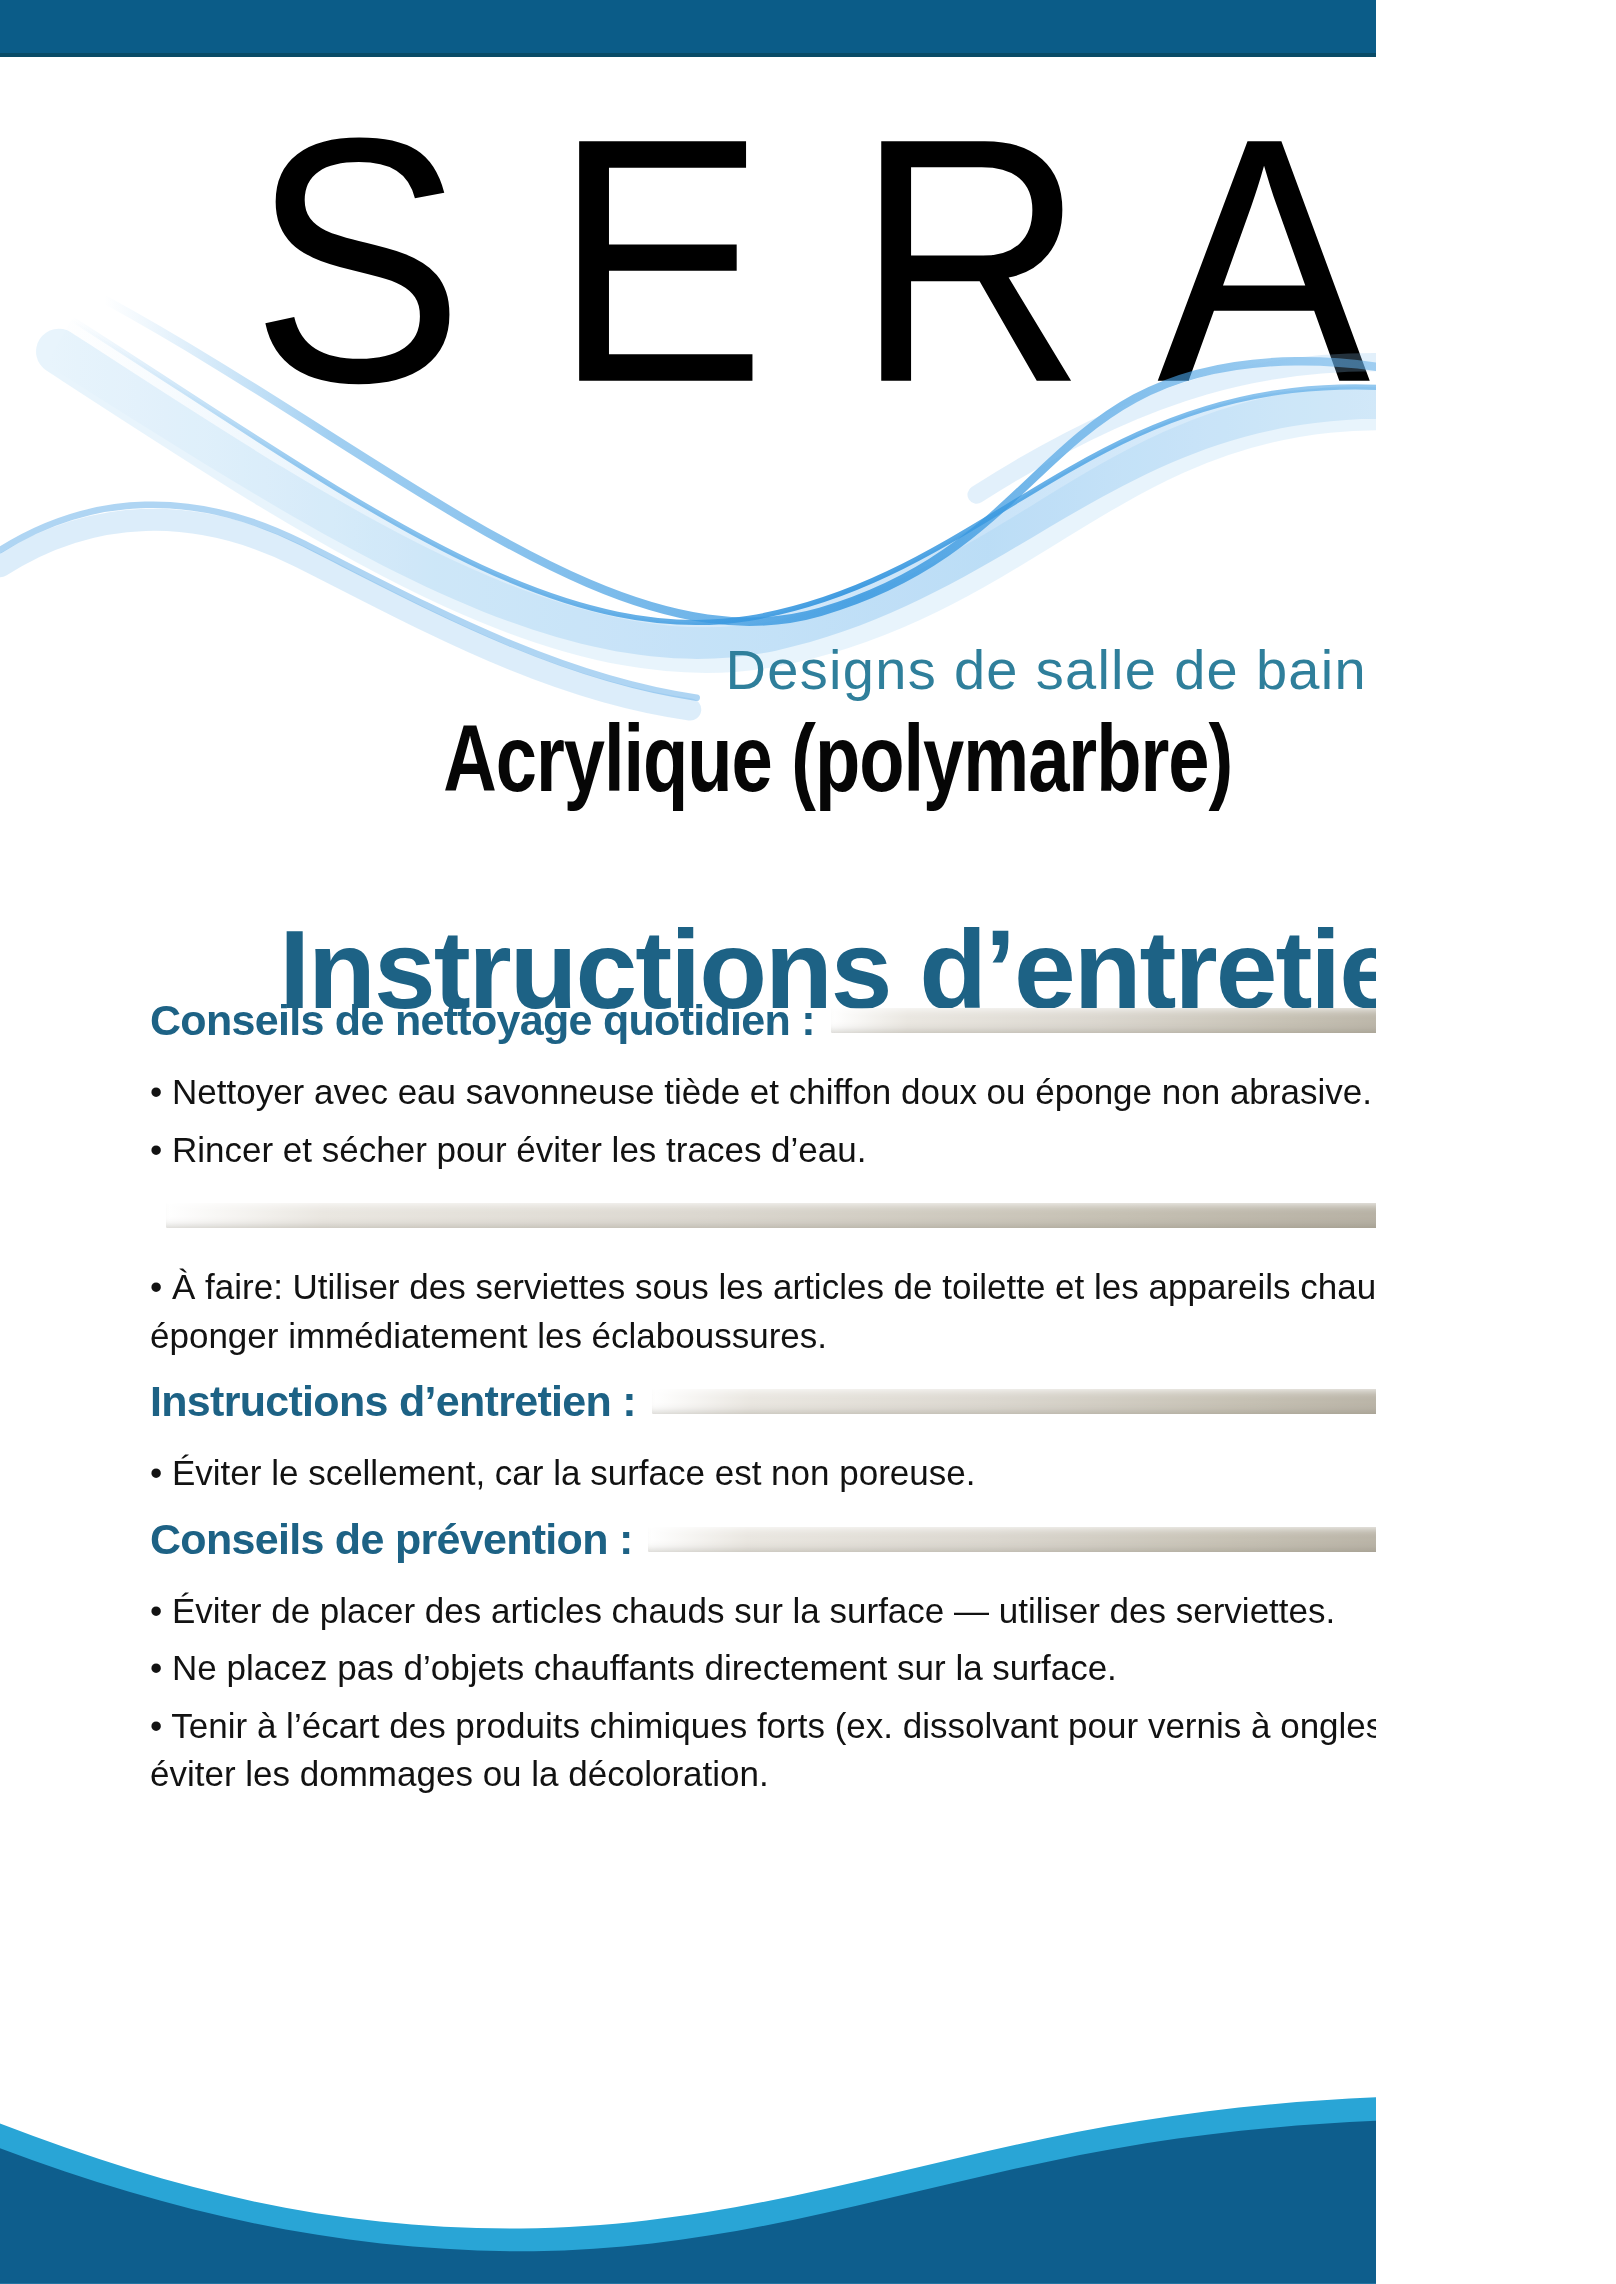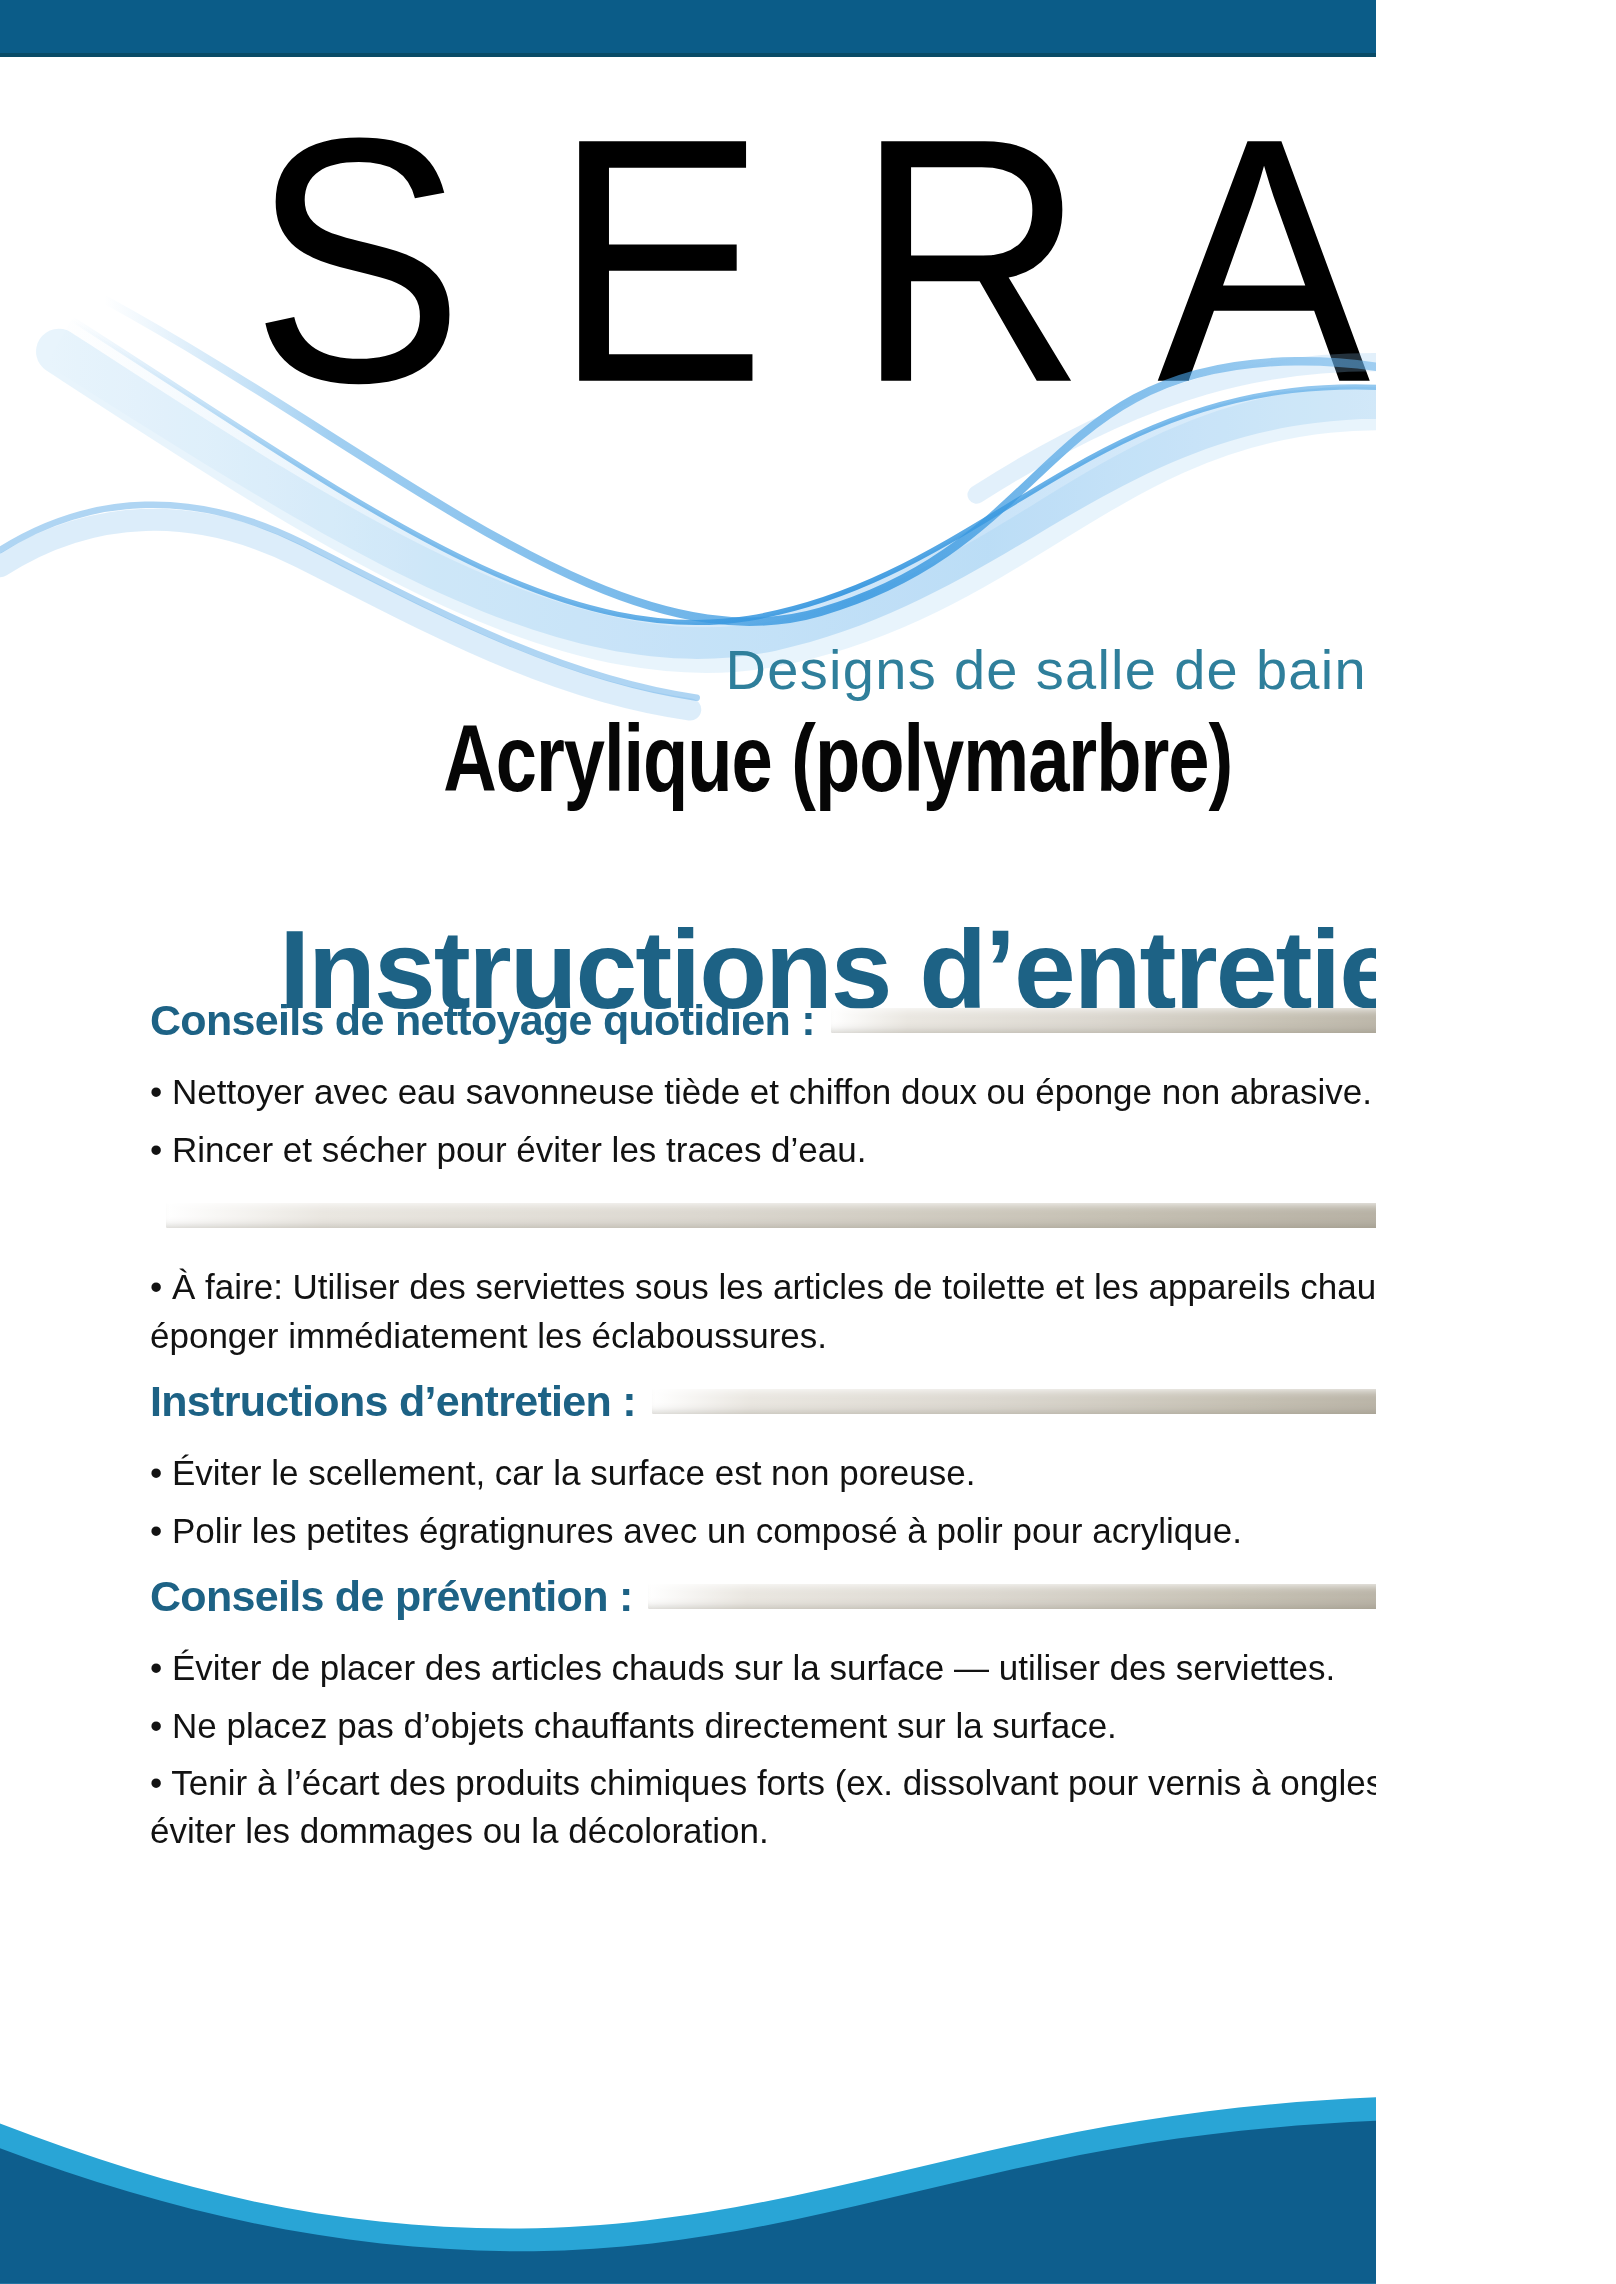--- a/index.html
+++ b/index.html
@@ -104,21 +104,20 @@
       </div>
       <p class="bullet">• À faire: Utiliser des serviettes sous les articles de toilette et les appareils chauffants ; éponger immédiatement les éclaboussures.</p>
     </div>
 
     <div class="section">
       <div class="section-head">
         <h2>Instructions d’entretien :</h2>
         <div class="rule"></div>
       </div>
       <p class="bullet">• Éviter le scellement, car la surface est non poreuse.</p>
-      <p class="bullet">• Polir les petites égratignures avec un composé à polir pour acrylique.</p>
     </div>
 
     <div class="section">
       <div class="section-head">
         <h2>Conseils de prévention :</h2>
         <div class="rule"></div>
       </div>
       <p class="bullet">• Éviter de placer des articles chauds sur la surface — utiliser des serviettes.</p>
       <p class="bullet">• Ne placez pas d’objets chauffants directement sur la surface.</p>
       <p class="bullet">• Tenir à l’écart des produits chimiques forts (ex. dissolvant pour vernis à ongles, acides) pour éviter les dommages ou la décoloration.</p>

